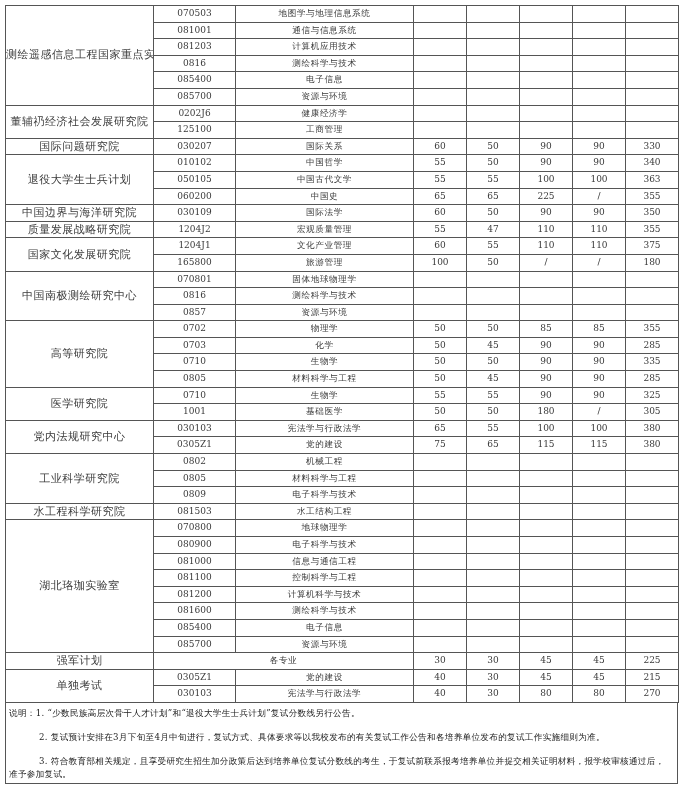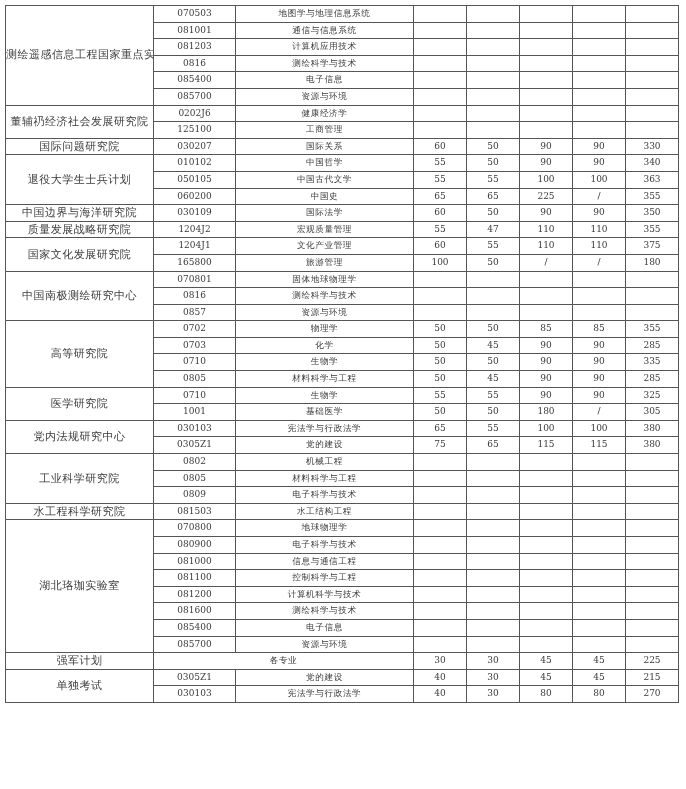--- a/index.html
+++ b/index.html
@@ -425,13 +425,18 @@
           <td class="num">030103</td>
           <td class="major">宪法学与行政法学</td>
           <td class="num">40</td>
           <td class="num">30</td>
           <td class="num">80</td>
           <td class="num">80</td>
           <td class="num">270</td>
         </tr>
       </tbody>
   </table>
+  <div id="notes">
+    <p id="n1">说明：1. “少数民族高层次骨干人才计划”和“退役大学生士兵计划”复试分数线另行公告。</p>
+    <p id="n2">2. 复试预计安排在3月下旬至4月中旬进行，复试方式、具体要求等以我校发布的有关复试工作公告和各培养单位发布的复试工作实施细则为准。</p>
+    <p id="n3">3. 符合教育部相关规定，且享受研究生招生加分政策后达到培养单位复试分数线的考生，于复试前联系报考培养单位并提交相关证明材料，报学校审核通过后，准予参加复试。</p>
+  </div>
 </div>
 
 </body></html>

